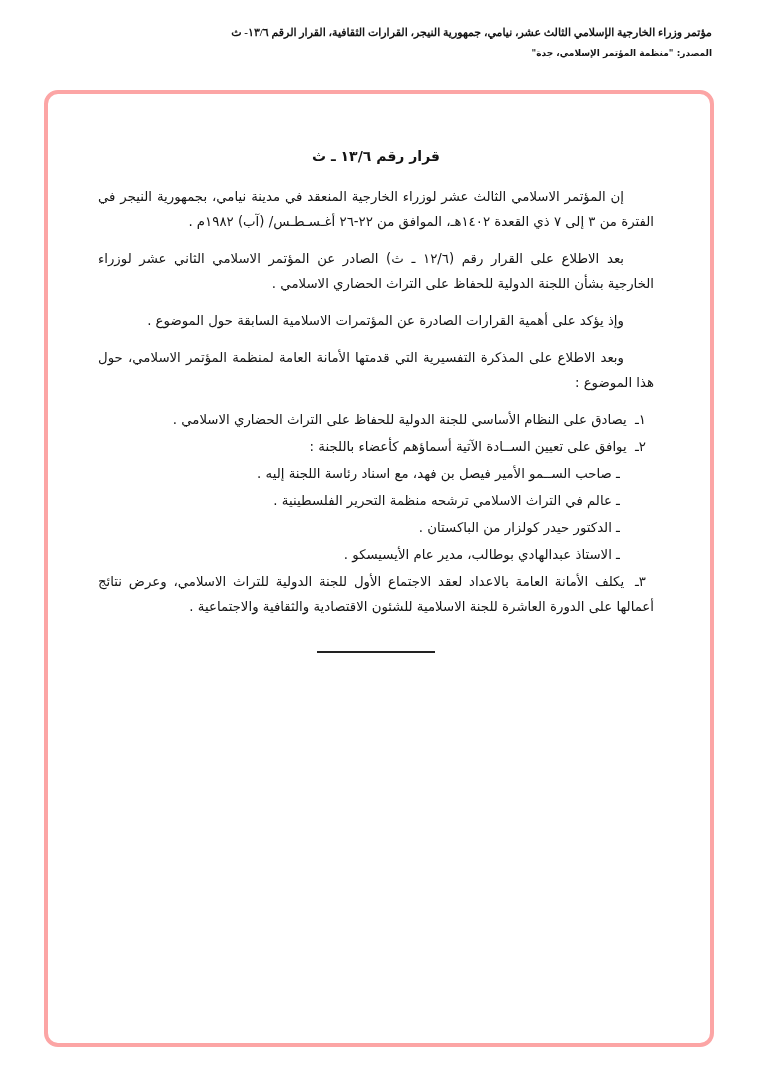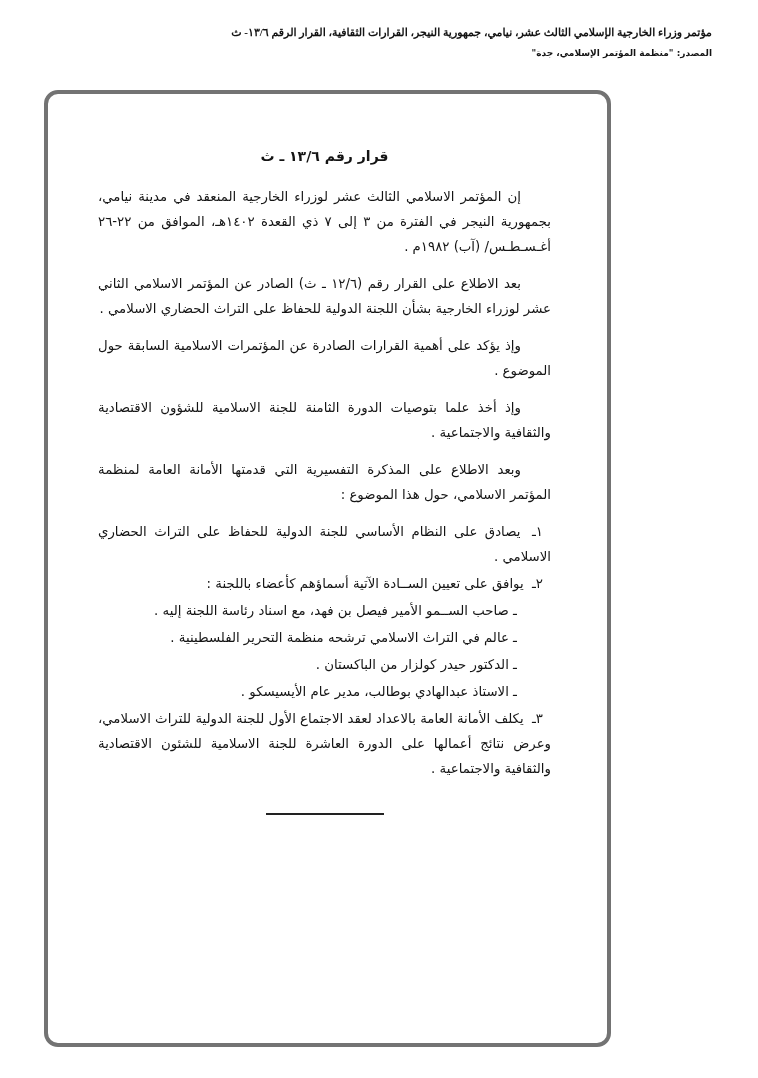--- a/index.html
+++ b/index.html
@@ -36,23 +36,23 @@
   .header-line2 {
     font-size: 9px;
     font-weight: bold;
     margin-top: 9px;
     padding-left: 2px;
   }
   .frame {
     position: absolute;
     top: 90px;
     left: 44px;
-    width: 567px;
+    width: 670px;
     height: 957px;
-    border: 4px solid #737373;
+    border: 4px solid #fca5a5;
     border-radius: 14px;
     box-sizing: border-box;
     background: #ffffff;
   }
   .content {
     padding: 50px 56px 0 50px;
     font-size: 13.3px;
     line-height: 25px;
     text-align: justify;
   }
@@ -99,21 +99,20 @@
   <div class="frame">
     <div class="content">
 
       <div class="title-block">
         <div class="title-line">قرار رقم ١٣/٦ ـ ث</div>
       </div>
 
       <p class="para">إن المؤتمر الاسلامي الثالث عشر لوزراء الخارجية المنعقد في مدينة نيامي، بجمهورية النيجر في الفترة من ٣ إلى ٧ ذي القعدة ١٤٠٢هـ، الموافق من ٢٢-٢٦ أغـسـطـس/ (آب) ١٩٨٢م .</p>
       <p class="para">بعد الاطلاع على القرار رقم (١٢/٦ ـ ث) الصادر عن المؤتمر الاسلامي الثاني عشر لوزراء الخارجية بشأن اللجنة الدولية للحفاظ على التراث الحضاري الاسلامي .</p>
       <p class="para">وإذ يؤكد على أهمية القرارات الصادرة عن المؤتمرات الاسلامية السابقة حول الموضوع .</p>
-      <p class="para">وإذ أخذ علما بتوصيات الدورة الثامنة للجنة الاسلامية للشؤون الاقتصادية والثقافية والاجتماعية .</p>
       <p class="para">وبعد الاطلاع على المذكرة التفسيرية التي قدمتها الأمانة العامة لمنظمة المؤتمر الاسلامي، حول هذا الموضوع :</p>
 
       <div class="list">
 
         <p class="li">
           <span class="num">١ـ</span>
           <span class="li-text">يصادق على النظام الأساسي للجنة الدولية للحفاظ على التراث الحضاري الاسلامي .</span>
         </p>
 
         <p class="li">

